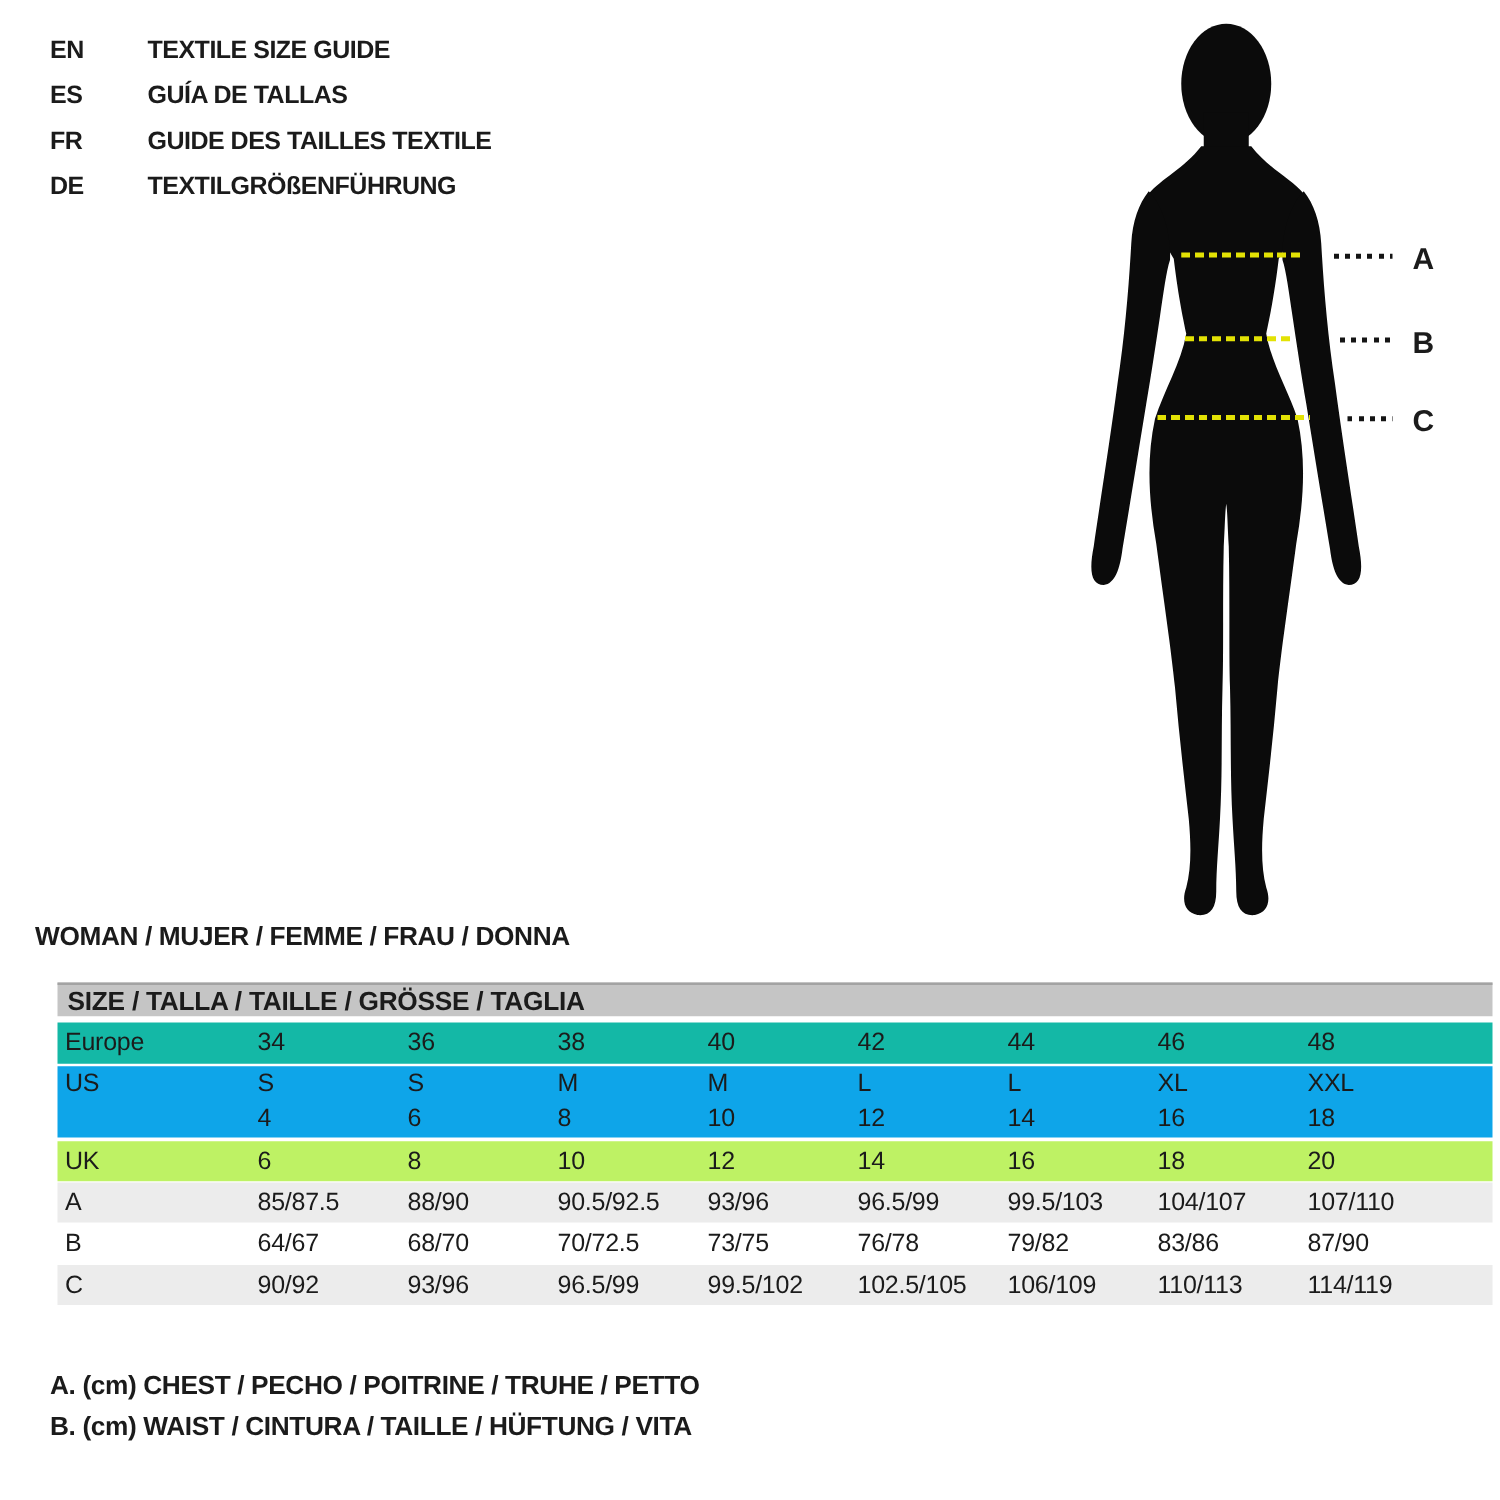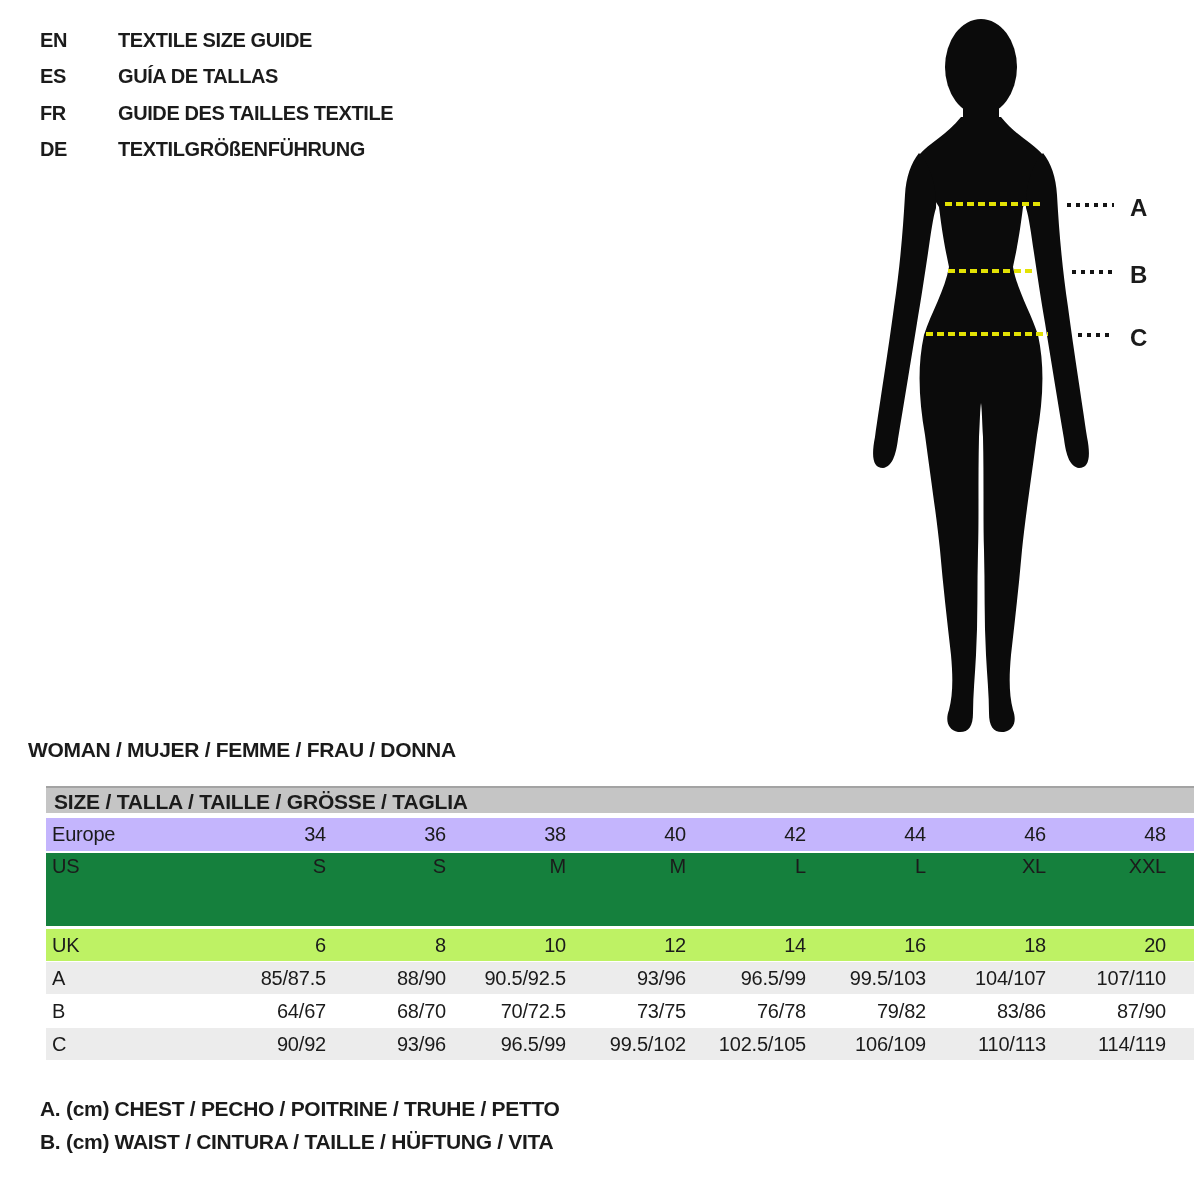--- a/index.html
+++ b/index.html
@@ -22,23 +22,23 @@
   
   .section-title{position:absolute;left:28px;top:738px;font-weight:700;font-size:21px;letter-spacing:-0.3px;}
   
   .size-table{position:absolute;left:33px;top:786px;width:1148px;font-size:20px;letter-spacing:-0.2px;margin-left:13px;}
   .t-header{
     height:27px;line-height:27px;background:#c5c5c5;border-top:2px solid #a3a3a3;
     font-weight:700;font-size:21px;padding-left:8px;box-sizing:border-box;
   }
   .t-row{display:grid;grid-template-columns:160px repeat(8,120px);align-items:center;}
   .t-row .lbl{padding-left:6px;}
-  .t-row .cell{text-align:right;}
-  .row-europe{height:33px;margin-top:5px;background:#c4b5fd;}
-  .band-us{margin-top:2px;background:#15803d;height:73px;display:flex;flex-direction:row;justify-content:space-around;}
+  .t-row .cell{text-align:left;}
+  .row-europe{height:33px;margin-top:5px;background:#14b8a6;}
+  .band-us{margin-top:2px;background:#0ea5e9;height:57px;display:flex;flex-direction:column;justify-content:space-around;}
   .band-us .t-row{height:27px;}
   .row-uk{height:32px;margin-top:3px;background:#bef264;}
   .row-a{height:32px;margin-top:1px;background:#ececec;}
   .row-b{height:32px;margin-top:1px;background:#ffffff;}
   .row-c{height:32px;margin-top:1px;background:#ececec;}
   
   .legend{position:absolute;left:40px;top:1092px;}
   .legend-line{font-weight:700;font-size:21px;line-height:33px;letter-spacing:-0.3px;}
 </style>
 </head>

